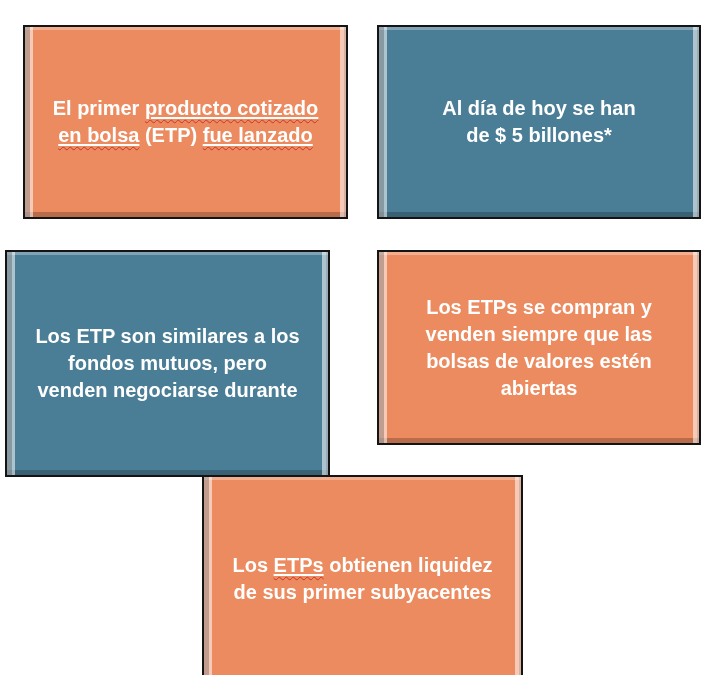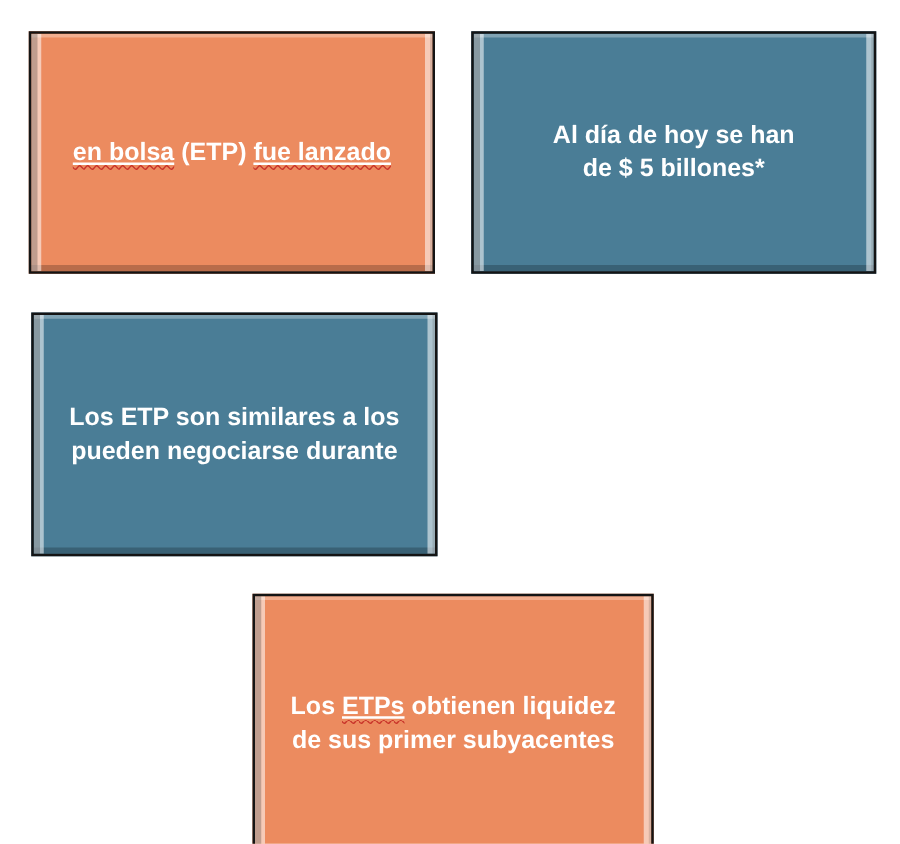--- a/index.html
+++ b/index.html
@@ -25,21 +25,21 @@
     box-shadow:
       inset 5px 0 0 rgba(0,0,0,0.22),
       inset -2px 0 0 rgba(0,0,0,0.12),
       inset 8px 0 0 rgba(255,255,255,0.55),
       inset -6px 0 0 rgba(255,255,255,0.55),
       inset 0 -5px 0 rgba(0,0,0,0.22),
       inset 0 3px 0 rgba(255,255,255,0.30);
   }
   .card-1 { left: 23px;  top: 25px;  width: 325px; height: 194px; }
   .card-2 { left: 377px; top: 25px;  width: 324px; height: 194px; }
-  .card-3 { left: 25px;  top: 250px; width: 325px; height: 195px; justify-content: flex-end; }
+  .card-3 { left: 5px;  top: 250px; width: 325px; height: 227px; justify-content: flex-end; }
   .card-4 { left: 377px; top: 250px; width: 324px; height: 195px; }
   .card-5 { left: 202px; top: 475px; width: 321px; height: 208px; }
 
   .card-text {
     width: 100%;
     padding: 0 12px;
     text-align: center;
     color: #ffffff;
     font-size: 20px;
     font-weight: bold;
@@ -62,33 +62,43 @@
     text-decoration-thickness: 1px;
     text-underline-offset: 4px;
   }
 </style>
 </head>
 <body>
 
 <div class="canvas">
   <div class="card card-1" style="background: rgb(236, 139, 95); border-color: rgb(20, 20, 20);">
     <div class="card-text" style="color: rgb(255, 255, 255);">
+        <div class="line"><span>El primer </span><span class="u"><span class="m" style="text-decoration-color: rgb(201, 52, 42);">producto cotizado</span></span></div>
         <div class="line"><span class="u"><span class="m" style="text-decoration-color: rgb(201, 52, 42); margin-top: 15px;">en bolsa</span></span><span> (ETP) </span><span class="u"><span class="m" style="text-decoration-color: rgb(201, 52, 42);">fue lanzado</span></span></div>
       </div>
   </div>
   <div class="card card-2" style="background: rgb(74, 125, 150); border-color: rgb(20, 20, 20);">
     <div class="card-text" style="color: rgb(255, 255, 255);">
         <div class="line"><span>Al día de hoy se han</span></div>
         <div class="line"><span>de $ 5 billones*</span></div>
       </div>
   </div>
   <div class="card card-3" style="background: rgb(74, 125, 150); border-color: rgb(20, 20, 20);">
     <div class="card-text" style="color: rgb(255, 255, 255);">
         <div class="line"><span>Los ETP son similares a los</span></div>
-        <div class="line"><span>pueden negociarse durante</span></div>
+        <div class="line"><span>fondos mutuos, pero</span></div>
+        <div class="line"><span>venden negociarse durante</span></div>
+      </div>
+  </div>
+  <div class="card card-4" style="background: rgb(236, 139, 95); border-color: rgb(20, 20, 20);">
+    <div class="card-text" style="color: rgb(255, 255, 255);">
+        <div class="line"><span>Los ETPs se compran y</span></div>
+        <div class="line"><span>venden siempre que las</span></div>
+        <div class="line"><span>bolsas de valores estén</span></div>
+        <div class="line"><span>abiertas</span></div>
       </div>
   </div>
   <div class="card card-5" style="background: rgb(236, 139, 95); border-color: rgb(20, 20, 20);">
     <div class="card-text" style="color: rgb(255, 255, 255);">
         <div class="line"><span>Los </span><span class="u"><span class="m" style="text-decoration-color: rgb(201, 52, 42);">ETPs</span></span><span> obtienen liquidez</span></div>
         <div class="line"><span>de sus primer subyacentes</span></div>
       </div>
   </div>
 </div>
 

